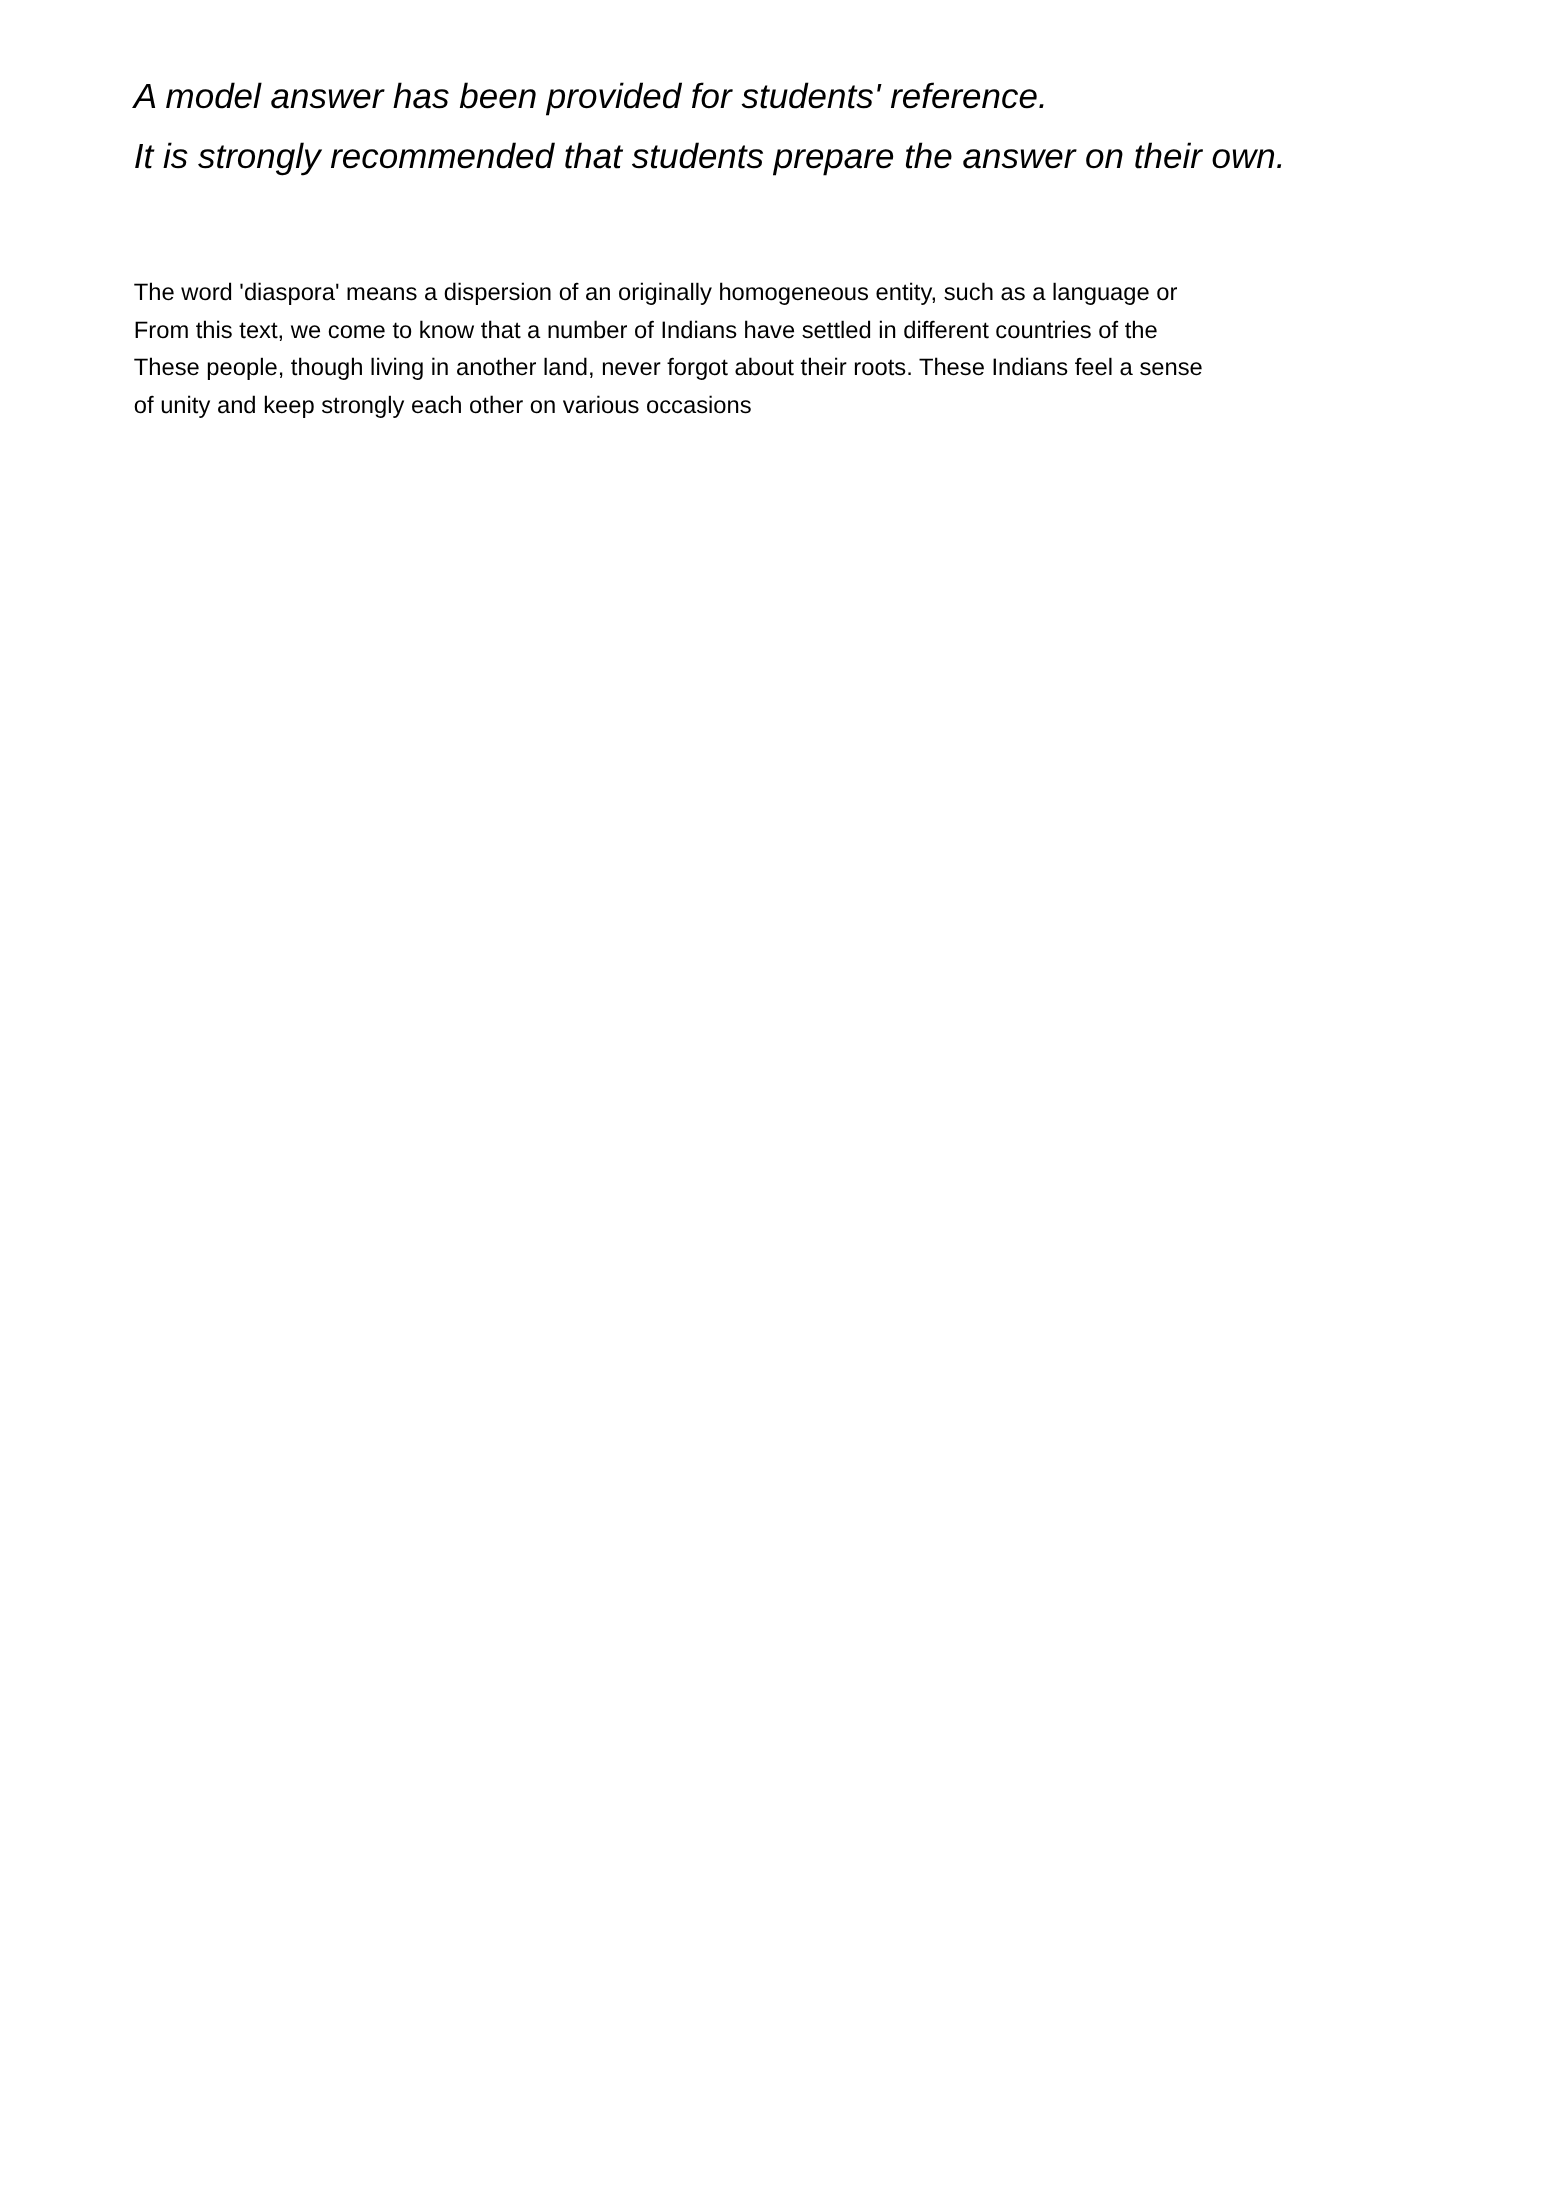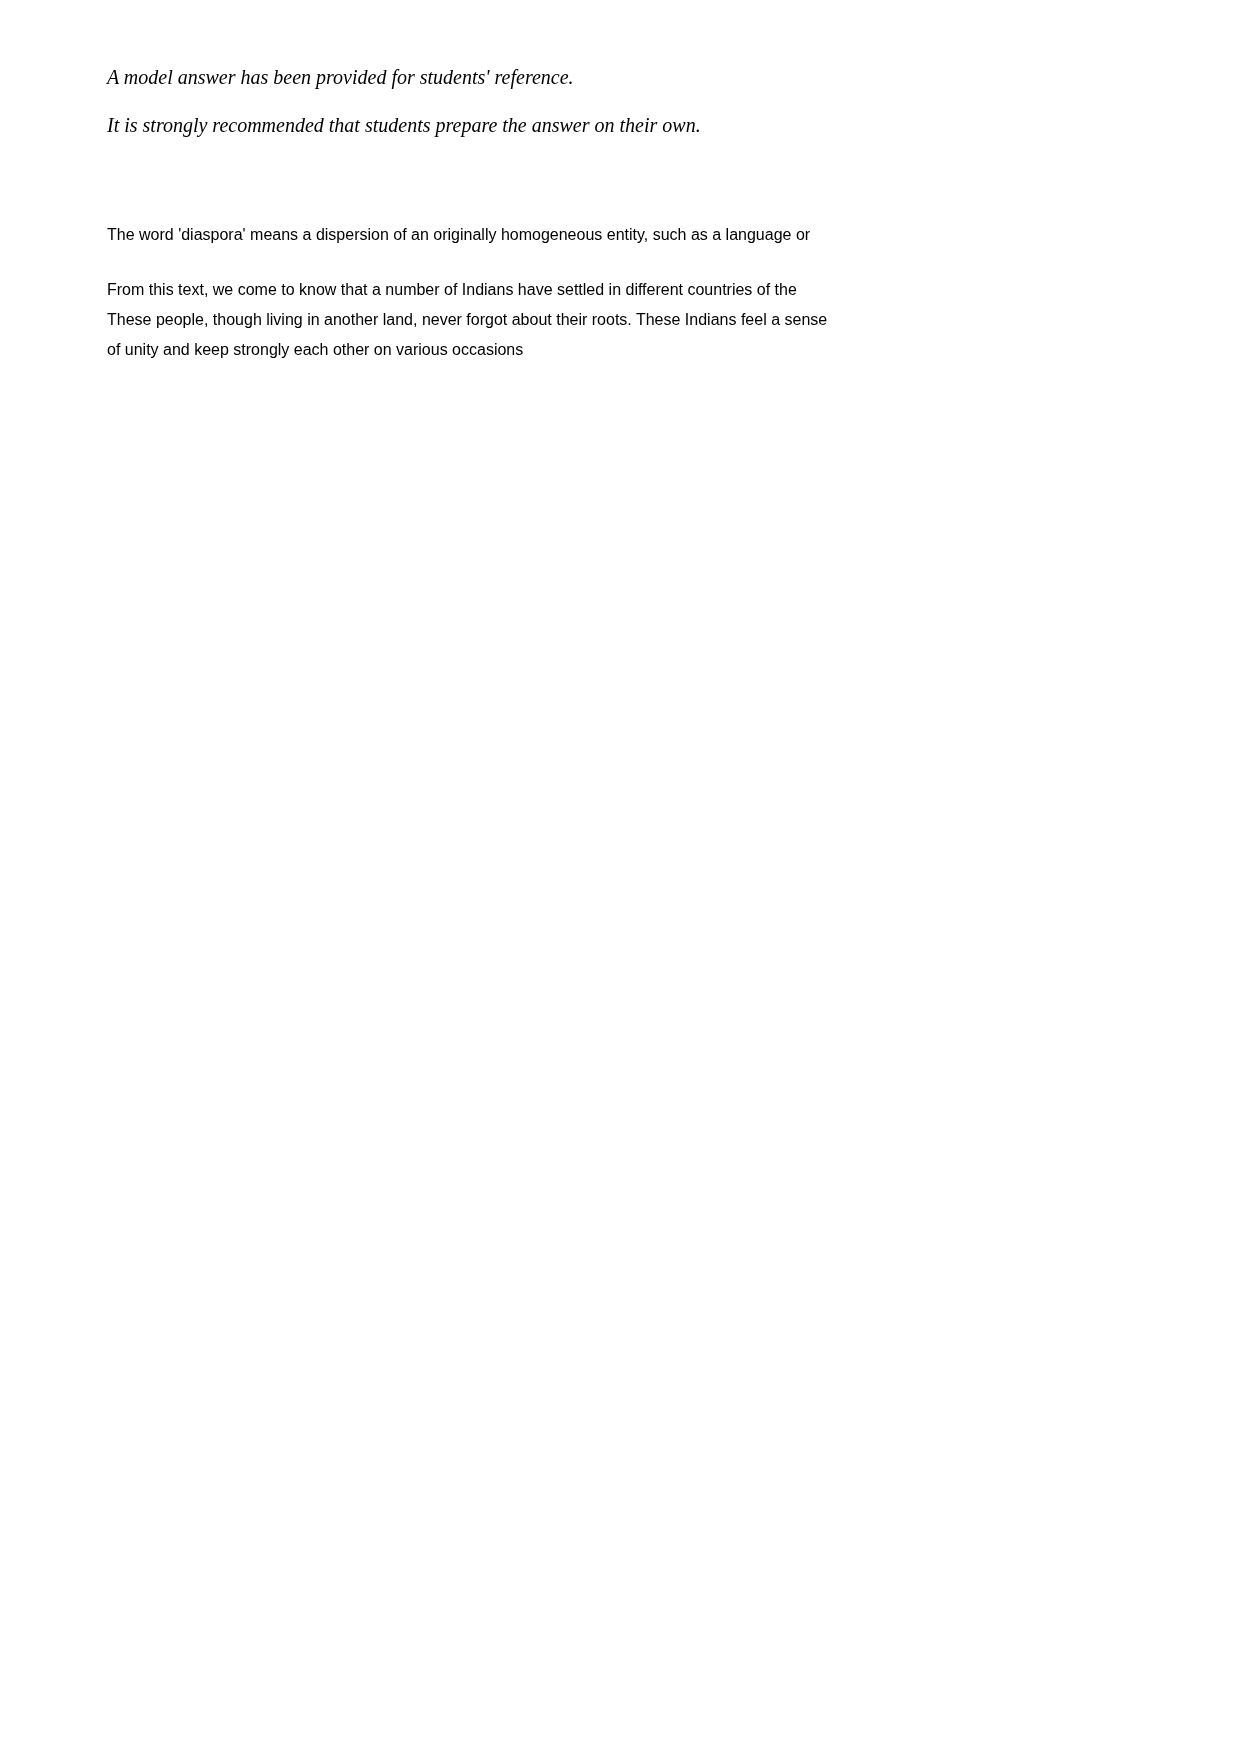--- a/index.html
+++ b/index.html
@@ -12,43 +12,42 @@
     width: 1240px;
     height: 1752px;
     background: #ffffff;
     color: #000000;
     overflow: hidden;
   }
   .notice {
     position: absolute;
     left: 107px;
     top: 62px;
-    font-family: Liberation Serif, serif;
+    font-family: Liberation Sans, sans-serif;
     font-style: italic;
-    font-size: 20px;
+    font-size: 28px;
     color: #000000;
   }
   .notice .line {
     line-height: 30px;
     margin: 0 0 18px 0;
     white-space: nowrap;
   }
   .answer {
     position: absolute;
     left: 107px;
     top: 220px;
     font-family: "Liberation Sans", sans-serif;
-    font-size: 16px;
+    font-size: 19px;
     color: #000000;
   }
   .para {
     margin: 0;
   }
   .para + .para {
-    margin-top: 25px;
   }
   .para .line {
     line-height: 30px;
     white-space: nowrap;
   }
 </style>
 </head>
 <body>
 
 <div class="page">

